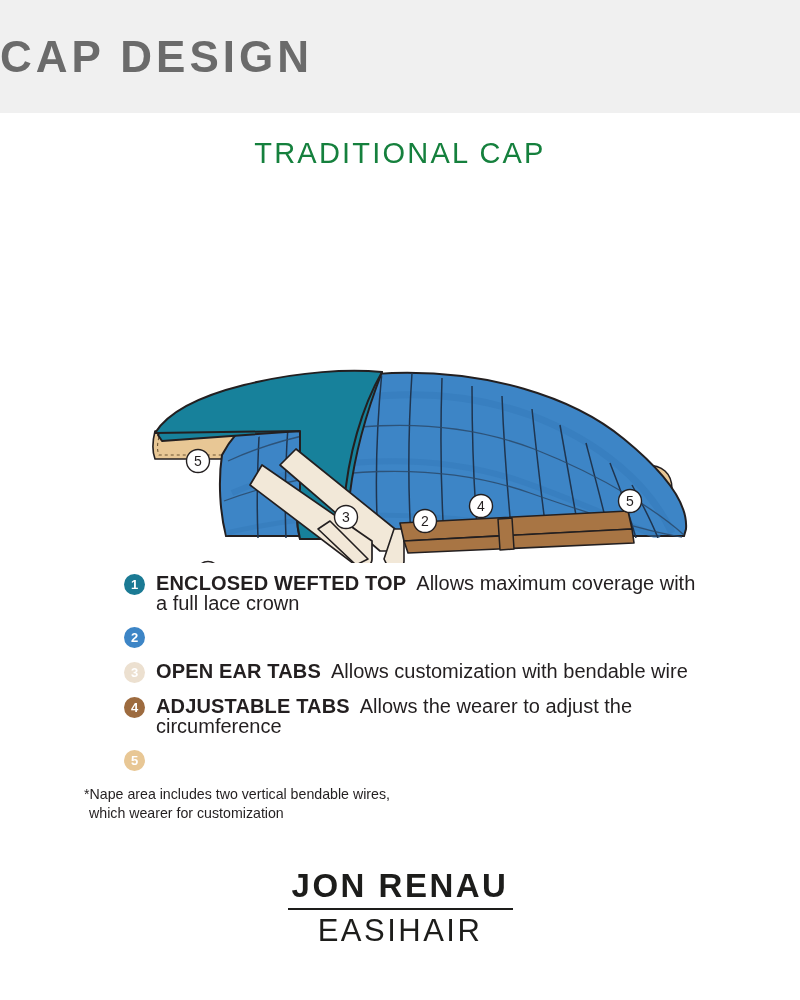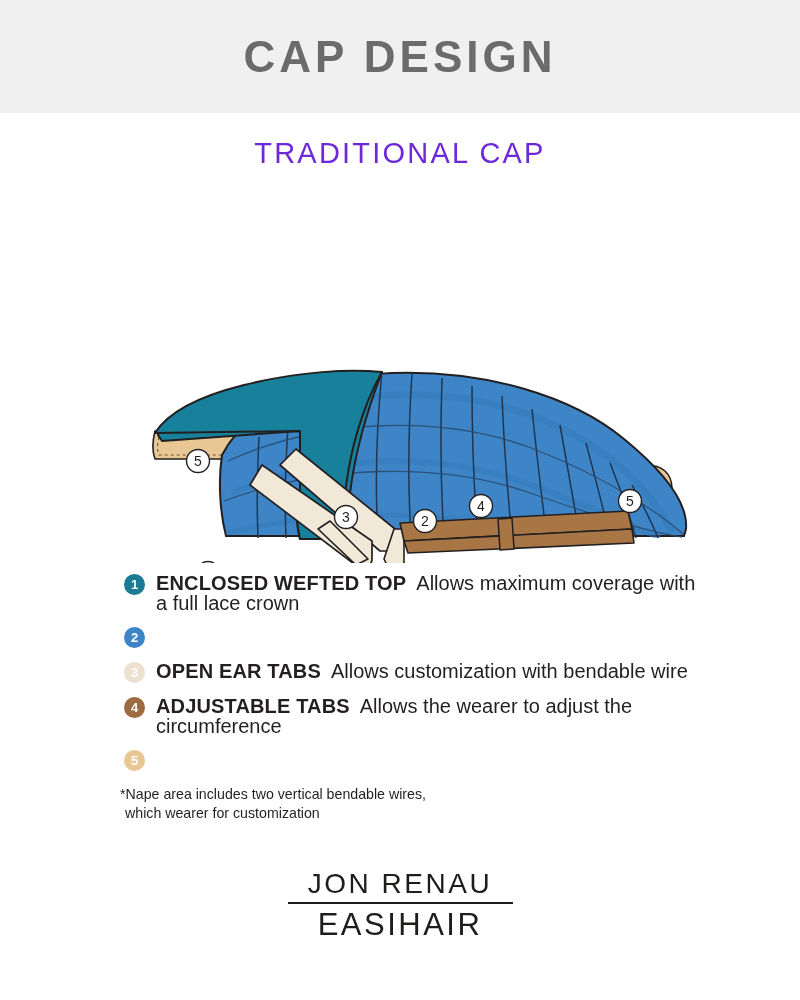--- a/index.html
+++ b/index.html
@@ -16,21 +16,21 @@
     position: relative;
   }
 
   
   .header-band {
     width: 800px;
     height: 113px;
     background: #f0f0f0;
     display: flex;
     align-items: center;
-    justify-content: center;
+    justify-content: flex-start;
     box-sizing: border-box;
   }
   .header-title {
     font-size: 44px;
     font-weight: bold;
     letter-spacing: 4px;
     color: #6b6b6b;
     line-height: 1;
     white-space: nowrap;
   }
@@ -40,21 +40,21 @@
     width: 800px;
     height: 80px;
     display: flex;
     align-items: center;
     justify-content: center;
   }
   .subtitle {
     font-size: 29px;
     font-weight: 300;
     letter-spacing: 2.2px;
-    color: #6d28d9;
+    color: #15803d;
     white-space: nowrap;
   }
 
   
   .diagram-wrap {
     width: 800px;
     height: 370px;
     position: relative;
   }
   .diagram-svg {
@@ -100,43 +100,43 @@
   .legend-term {
     font-weight: bold;
     letter-spacing: 0.15px;
   }
   .legend-desc {
     font-weight: normal;
   }
 
   
   .footnote {
-    padding-left: 120px;
+    padding-left: 84px;
     margin-top: 14px;
     font-size: 14.2px;
     line-height: 19px;
     color: #231f20;
   }
   .footnote-line2 {
     padding-left: 5px;
   }
 
   
   .logo-wrap {
     position: absolute;
     left: 0;
     top: 868px;
     width: 800px;
     display: flex;
     flex-direction: column;
     align-items: center;
   }
   .logo-top {
-    font-size: 28px;
-    font-weight: 400;
+    font-size: 33px;
+    font-weight: 700;
     letter-spacing: 2.5px;
     color: #1d1d1b;
     line-height: 1.12;
     white-space: nowrap;
   }
   .logo-rule {
     width: 225px;
     height: 2px;
     background: #1d1d1b;
     margin: 3px 0 4px 0;

